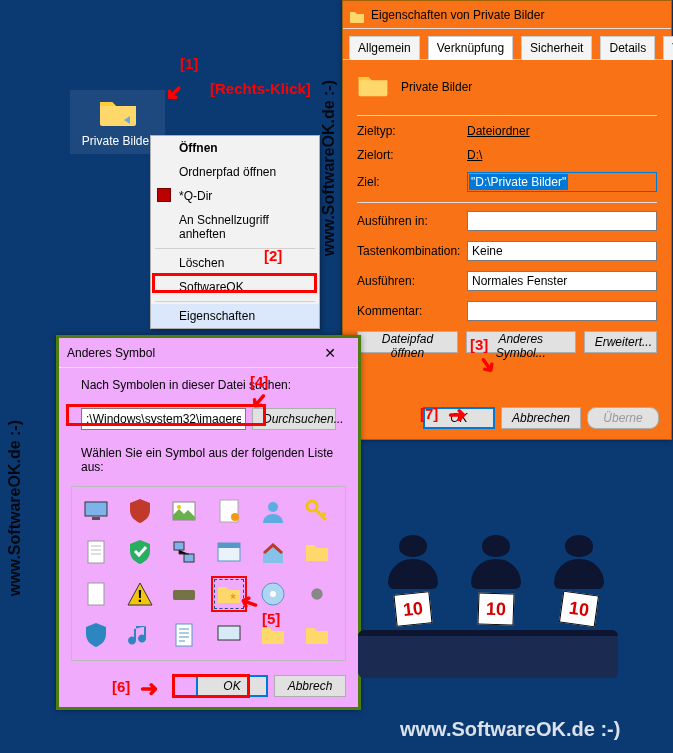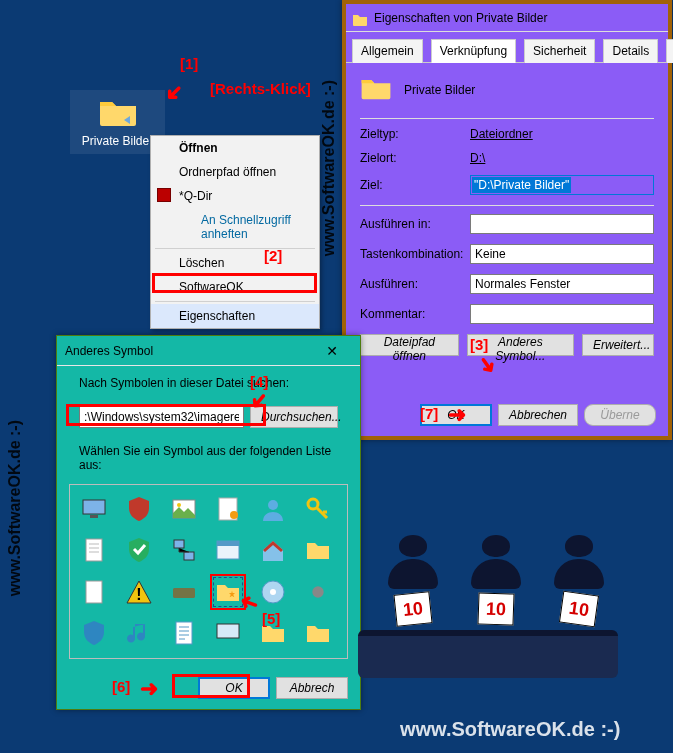--- a/index.html
+++ b/index.html
@@ -31,29 +31,29 @@
   padding: 6px 2px;
 }
 .desk-icon .folder { width: 42px; height: 34px; margin: 0 auto 4px; position: relative; }
 
 
 .ctxmenu {
   position: absolute; left: 150px; top: 135px; width: 170px;
   background: #f2f2f2; border: 1px solid #b0b0b0; box-shadow: 2px 2px 4px rgba(0,0,0,0.3);
 }
 .ctxmenu .row { padding: 5px 10px 5px 28px; position: relative; font-size: 12px; color: #000; }
-.ctxmenu .row.disabled { color: #0369a1; margin-left: 22px; }
+.ctxmenu .row.disabled { color: #000000; }
 .ctxmenu .sep { height: 1px; background: #d0d0d0; margin: 2px 4px; }
 .ctxmenu .row.highlight { background: #dbe8fc; }
 .ctxmenu .row svg, .ctxmenu .row .qdir { position: absolute; left: 6px; top: 4px; width: 14px; height: 14px; }
 
 
 .props {
   position: absolute; left: 342px; top: 0; width: 330px; height: 440px;
-  background: #8b5cf6; border: 4px solid #a16207; box-shadow: 0 0 6px rgba(0,0,0,0.4);
+  background: #f97316; border: 1px solid #a16207; box-shadow: 0 0 6px rgba(0,0,0,0.4);
 }
 .props .titlebar { height: 28px; line-height: 28px; padding-left: 28px; font-size: 12px; position: relative; border-bottom: 1px solid #ddd; }
 .props .titlebar .ticon { position: absolute; left: 6px; top: 6px; width: 16px; height: 16px; }
 .tabs { display: flex; padding: 6px 6px 0; gap: 8px; border-bottom: 1px solid #ccc; }
 .tabs .tab { padding: 4px 8px; font-size: 12px; border: 1px solid #ccc; border-bottom: none; background: #f4f4f4; position: relative; top: 1px; }
 .tabs .tab.active { background: #fff; border-bottom: 1px solid #fff; }
 .props .body { padding: 12px 14px; }
 .props .iconrow { display: flex; align-items: center; gap: 12px; margin-bottom: 14px; }
 .fieldrow { display: flex; align-items: center; margin-bottom: 10px; font-size: 12px; }
 .fieldrow .lbl { width: 110px; }
@@ -68,21 +68,21 @@
   font-size: 12px; padding: 0 10px; cursor: pointer; font-style: italic;
 }
 .winbtn.primary { border: 2px solid #0078d7; background: #e1e1e1; }
 .winbtn.disabled { color: #9a9a9a; border-radius: 9px; }
 .dlgbtns { position: absolute; bottom: 10px; right: 12px; display: flex; gap: 6px; }
 .hr { border-top: 1px solid #ddd; margin: 8px 0; }
 
 
 .iconpick {
   position: absolute; left: 56px; top: 335px; width: 305px; height: 375px;
-  background: #14b8a6; border: 1px solid #4d7c0f; box-shadow: 0 0 6px rgba(0,0,0,0.4);
+  background: #f0abfc; border: 3px solid #4d7c0f; box-shadow: 0 0 6px rgba(0,0,0,0.4);
 }
 .iconpick .titlebar2 { height: 30px; display: flex; align-items: center; padding: 0 8px; font-size: 12px; border-bottom: 1px solid #e6e6e6; justify-content: space-between; }
 .iconpick .close { width: 40px; text-align: center; cursor: pointer; font-size: 14px; }
 .iconpick .section { padding: 10px 22px 6px; font-size: 12px; }
 .iconpick .pathrow { display: flex; gap: 6px; }
 .iconpick .pathrow input { flex: 1; border: 1px solid #7a7a7a; padding: 2px 4px; height: 22px; font-size: 12px; }
 .iconlist {
   margin: 6px 12px; border: 1px solid #bcbcbc; height: 175px; overflow: auto;
   display: grid; grid-template-columns: repeat(6, 1fr); gap: 4px; padding: 6px;
 }

